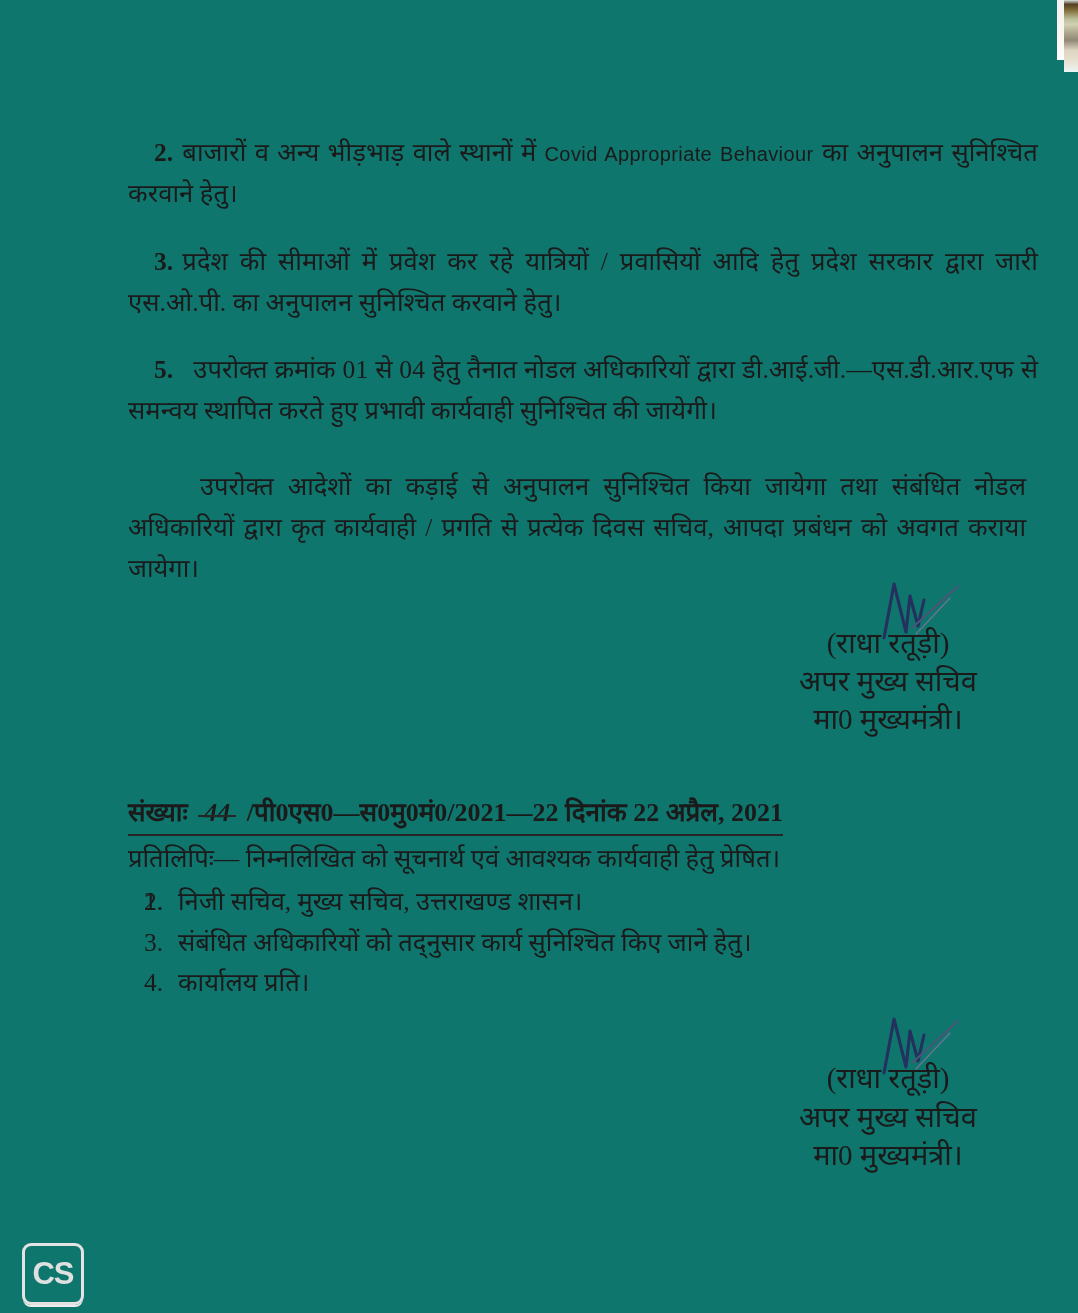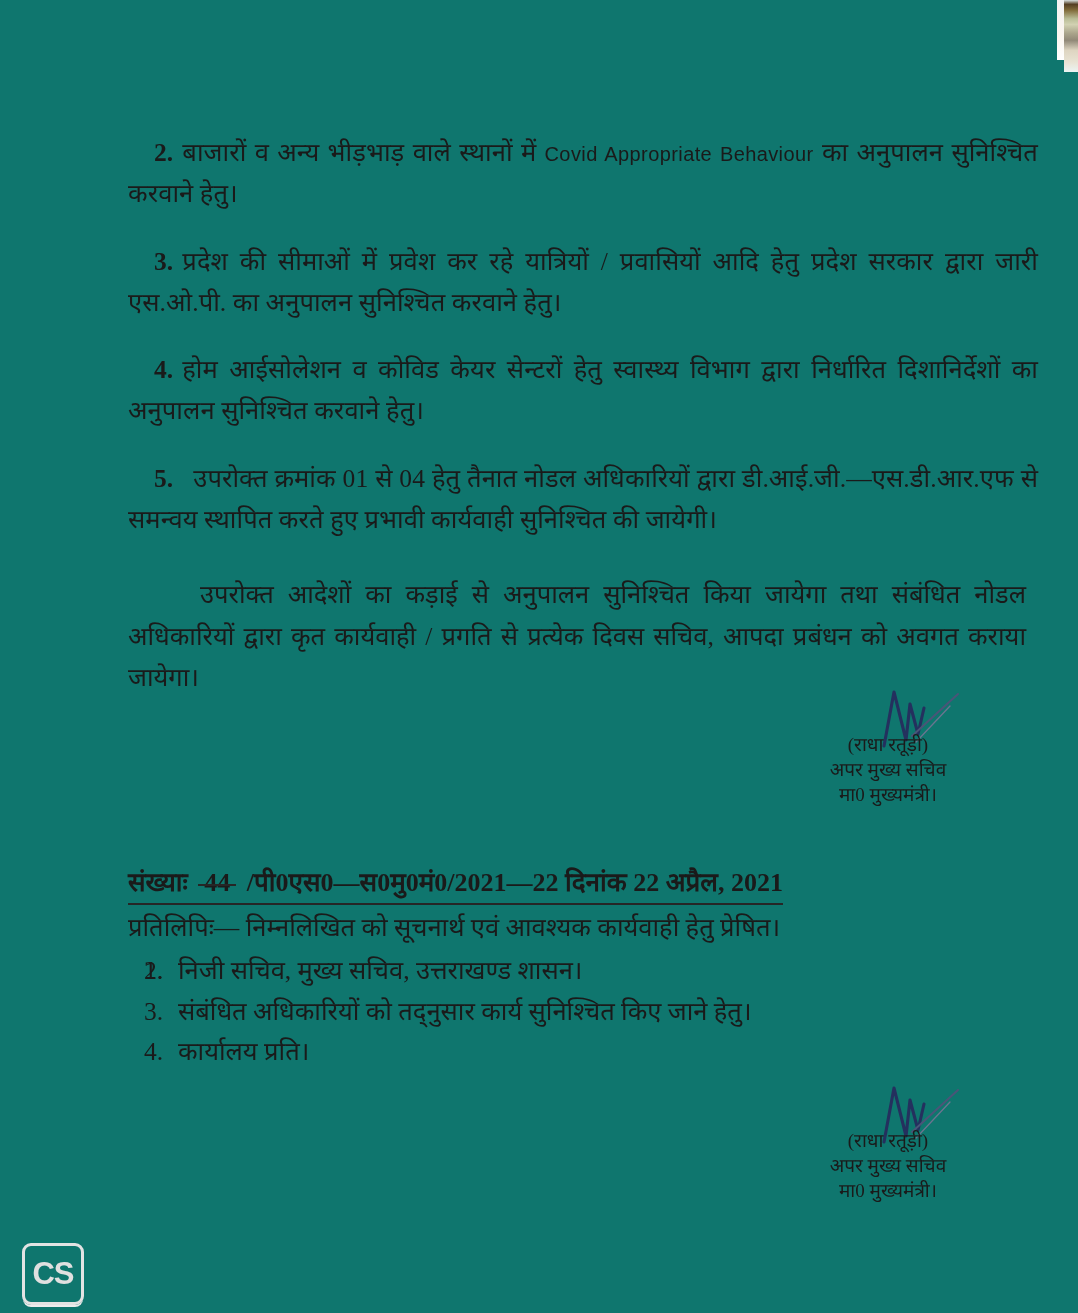--- a/index.html
+++ b/index.html
@@ -83,21 +83,21 @@
     margin: 34px 12px 0 0;
     text-indent: 72px;
     text-align: justify;
     text-justify: inter-word;
   }
 
   
   .sig-block {
     position: relative;
     text-align: center;
-    font-size: 19px;
+    font-size: 29px;
     line-height: 1.32;
     width: 300px;
   }
   .sig-block.first { margin: 34px 0 0 auto; }
   .sig-block.second { margin: 56px 0 0 auto; }
 
   .sig-mark {
     position: absolute;
     top: -46px;
     left: 50%;
@@ -116,20 +116,21 @@
     font-weight: 700;
     line-height: 1.45;
     display: inline-block;
     border-bottom: 2.5px solid #262626;
     padding-bottom: 2px;
     white-space: nowrap;
   }
   .refline .num-hand {
     position: relative;
     padding: 0 10px;
+    font-style: italic;
   }
   .refline .num-hand::after {
     content: "";
     position: absolute;
     left: 4px; right: 4px;
     top: 56%;
     height: 2.5px;
     background: #262626;
   }
 
@@ -205,23 +206,20 @@
     <p class="clause">
       <span class="num">2.</span><span>बाजारों व अन्य भीड़भाड़ वाले स्थानों में</span>
       <span class="eng">Covid Appropriate Behaviour</span>
       <span>का अनुपालन सुनिश्चित करवाने हेतु।</span>
     </p>
 
     <p class="clause">
       <span class="num">3.</span><span>प्रदेश की सीमाओं में प्रवेश कर रहे यात्रियों / प्रवासियों आदि हेतु प्रदेश सरकार द्वारा जारी एस.ओ.पी. का अनुपालन सुनिश्चित करवाने हेतु।</span>
     </p>
 
-    <p class="clause">
-      <span class="num">4.</span><span>होम आईसोलेशन व कोविड केयर सेन्टरों हेतु स्वास्थ्य विभाग द्वारा निर्धारित दिशानिर्देशों का अनुपालन सुनिश्चित करवाने हेतु।</span>
-    </p>
 
     <p class="clause wide">
       <span class="num">5.</span><span>उपरोक्त क्रमांक 01 से 04 हेतु तैनात नोडल अधिकारियों द्वारा डी.आई.जी.—एस.डी.आर.एफ से समन्वय स्थापित करते हुए प्रभावी कार्यवाही सुनिश्चित की जायेगी।</span>
     </p>
 
     <p class="closing">उपरोक्त आदेशों का कड़ाई से अनुपालन सुनिश्चित किया जायेगा तथा संबंधित नोडल अधिकारियों द्वारा कृत कार्यवाही / प्रगति से प्रत्येक दिवस सचिव, आपदा प्रबंधन को अवगत कराया जायेगा।</p>
 
     <div class="sig-block first">
       <svg class="sig-mark" viewBox="0 0 140 64">
         <path d="M30 60 L40 6 L52 54 L56 18 L64 48 L70 22" fill="none" stroke="#24305e" stroke-width="3.1" stroke-linecap="round" stroke-linejoin="round"></path>

